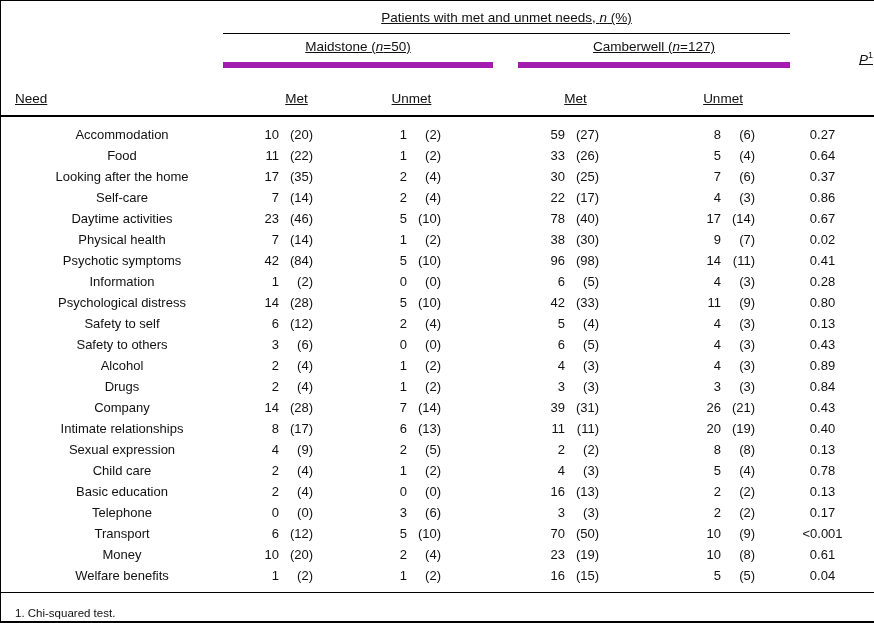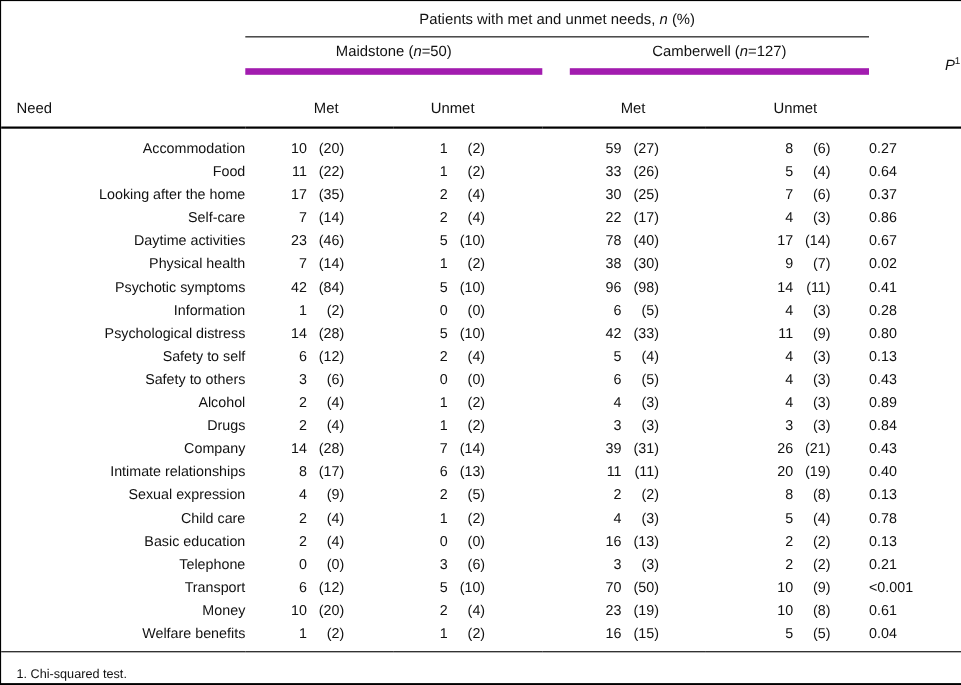--- a/index.html
+++ b/index.html
@@ -13,21 +13,21 @@
     border-bottom:2px solid #000;
     overflow:hidden;
     font-family:"Liberation Sans", sans-serif;
     color:#111;
   }
   table{
     border-collapse:collapse;
     table-layout:fixed;
     width:873px;
   }
-  th{font-weight:normal;}
+  th{font-weight:normal;text-decoration:underline;}
   thead{border-bottom:2px solid #000;}
   thead th{font-size:13.5px;color:#111;}
   
   .c-title{padding:0;vertical-align:top;}
   .c-title .rule{
     margin-top:8px;
     padding-bottom:7px;
     border-bottom:1px solid #000;
     text-align:center;
     line-height:17px;
@@ -48,29 +48,29 @@
   .h-cmet{padding-left:18px;}
   .h-cunmet{padding-left:16px;}
   
   .c-need{vertical-align:bottom;text-align:left;padding:0 0 9px 14px;}
   .c-p{vertical-align:middle;text-align:right;padding-left:12px;font-size:13.5px;}
   .c-p sup{font-size:9px;}
   
   tbody td{font-size:13px;line-height:21px;padding:0;white-space:nowrap;}
   tbody tr:first-child td{padding-top:7px;}
   tbody tr:last-child td{padding-bottom:6px;}
-  td.need{padding-left:20px;text-align:right;}
+  td.need{padding-left:20px;text-align:center;}
   td.num{text-align:right;}
   .cnt{display:inline-block;min-width:20px;text-align:right;}
   .pct{display:inline-block;min-width:34px;text-align:right;}
   td.mmet{padding-right:45px;margin-top:17px;}
   td.munmet{padding-right:52px;}
   td.cmet{padding-right:42px;}
   td.cunmet{padding-right:35px;}
-  td.pcol{padding-right:19px;text-align:left;}
+  td.pcol{padding-right:19px;text-align:center;}
   
   tfoot td{
     border-top:1px solid #000;
     padding:14px 0 0 14px;
     font-size:11.5px;
     height:45px;
     vertical-align:top;
     text-align:left;
   }
   i{font-style:italic;}
@@ -277,21 +277,21 @@
     <td class="num cunmet"><span class="cnt">2</span><span class="pct">(2)</span></td>
     <td class="pcol">0.13</td>
   </tr>
 
   <tr>
     <td class="need">Telephone</td>
     <td class="num mmet"><span class="cnt">0</span><span class="pct">(0)</span></td>
     <td class="num munmet"><span class="cnt">3</span><span class="pct">(6)</span></td>
     <td class="num cmet"><span class="cnt">3</span><span class="pct">(3)</span></td>
     <td class="num cunmet"><span class="cnt">2</span><span class="pct">(2)</span></td>
-    <td class="pcol">0.21</td>
+    <td class="pcol">0.17</td>
   </tr>
 
   <tr>
     <td class="need">Transport</td>
     <td class="num mmet"><span class="cnt">6</span><span class="pct">(12)</span></td>
     <td class="num munmet"><span class="cnt">5</span><span class="pct">(10)</span></td>
     <td class="num cmet"><span class="cnt">70</span><span class="pct">(50)</span></td>
     <td class="num cunmet"><span class="cnt">10</span><span class="pct">(9)</span></td>
     <td class="pcol">&lt;0.001</td>
   </tr>

